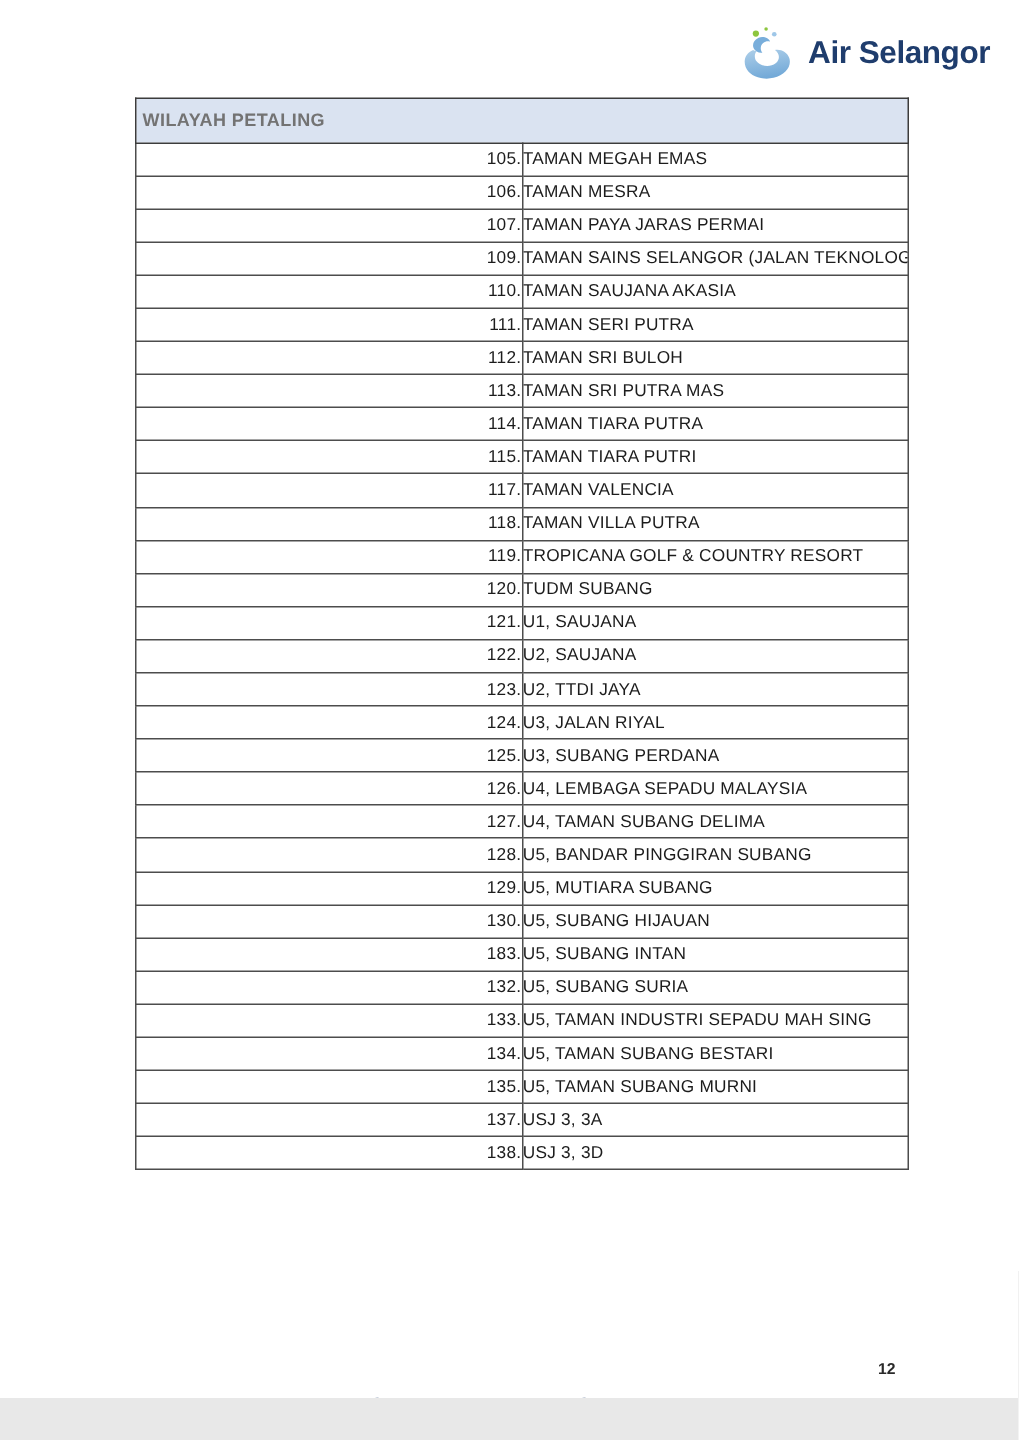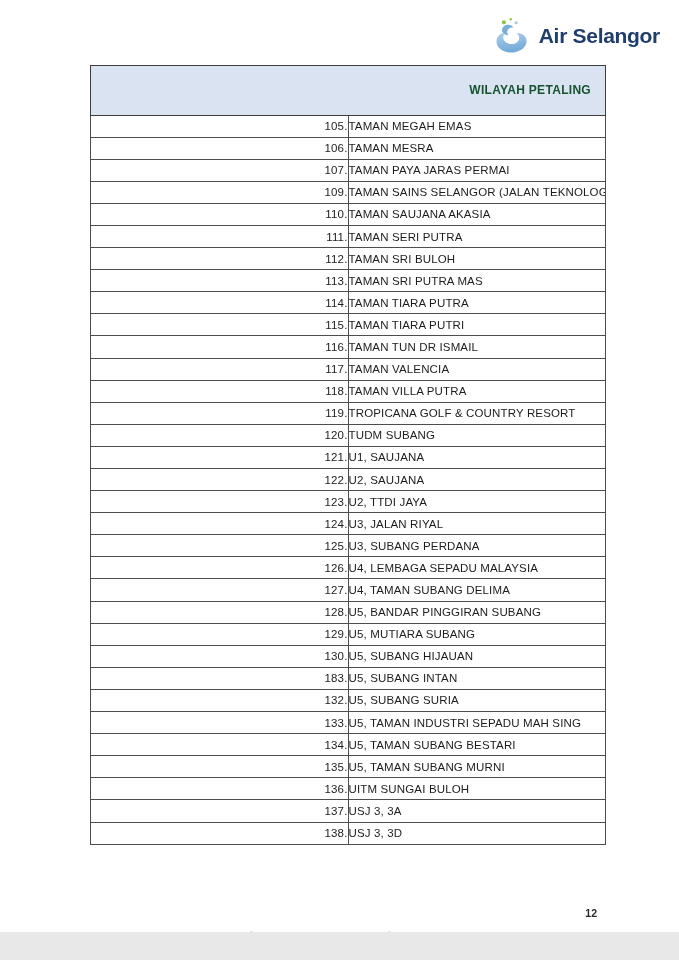--- a/index.html
+++ b/index.html
@@ -45,23 +45,23 @@
     table-layout: fixed;
     border: 1.5px solid #3c3c3c;
   }
   table.area-table th {
     background: #dae3f1;
     border: 1.5px solid #3c3c3c;
     height: 20.5px;
     font-size: 12px;
     font-weight: 700;
     letter-spacing: 0.3px;
-    color: #14532d;
-    text-align: right;
-    padding: 14px;
+    color: #737373;
+    text-align: left;
+    padding: 4px;
   }
   table.area-table td {
     border: 1px solid #4d4d4d;
     height: 21.1px;
     font-size: 11.5px;
     letter-spacing: 0.15px;
     padding: 0;
     white-space: nowrap;
     overflow: hidden;
   }
@@ -182,24 +182,20 @@
     <tr>
       <td class="col-no">114.</td>
       <td class="col-name">TAMAN TIARA PUTRA</td>
     </tr>
 
     <tr>
       <td class="col-no">115.</td>
       <td class="col-name">TAMAN TIARA PUTRI</td>
     </tr>
 
-    <tr>
-      <td class="col-no">116.</td>
-      <td class="col-name">TAMAN TUN DR ISMAIL</td>
-    </tr>
 
     <tr>
       <td class="col-no">117.</td>
       <td class="col-name">TAMAN VALENCIA</td>
     </tr>
 
     <tr>
       <td class="col-no">118.</td>
       <td class="col-name">TAMAN VILLA PUTRA</td>
     </tr>
@@ -282,24 +278,20 @@
     <tr>
       <td class="col-no">134.</td>
       <td class="col-name">U5, TAMAN SUBANG BESTARI</td>
     </tr>
 
     <tr>
       <td class="col-no">135.</td>
       <td class="col-name">U5, TAMAN SUBANG MURNI</td>
     </tr>
 
-    <tr>
-      <td class="col-no">136.</td>
-      <td class="col-name">UITM SUNGAI BULOH</td>
-    </tr>
 
     <tr>
       <td class="col-no">137.</td>
       <td class="col-name">USJ 3, 3A</td>
     </tr>
 
     <tr>
       <td class="col-no">138.</td>
       <td class="col-name">USJ 3, 3D</td>
     </tr>

